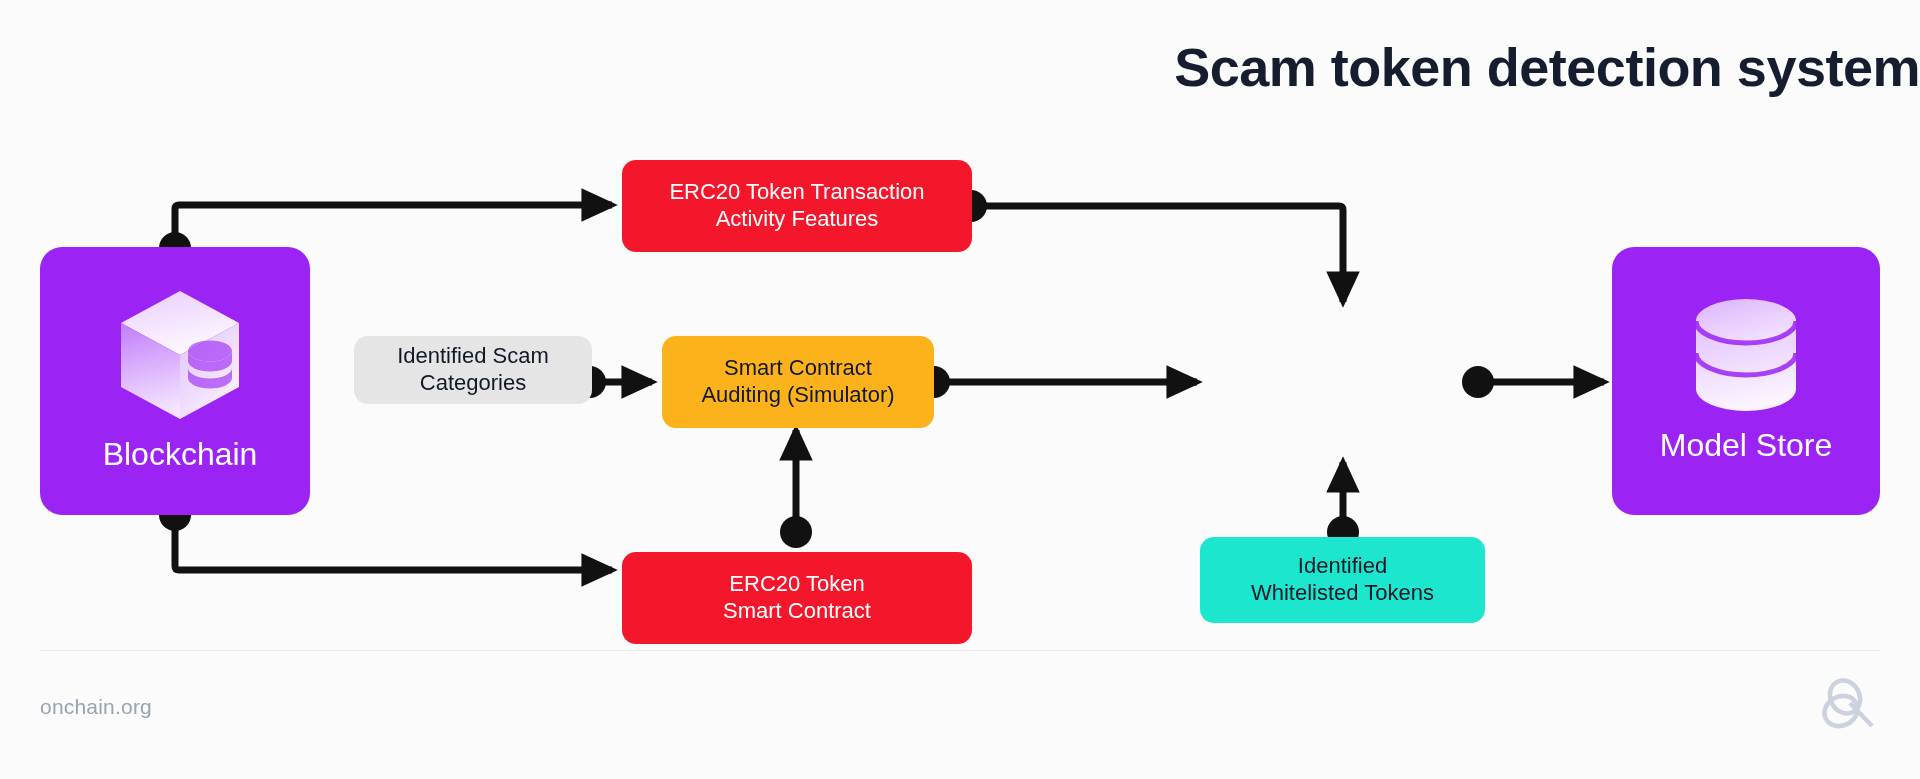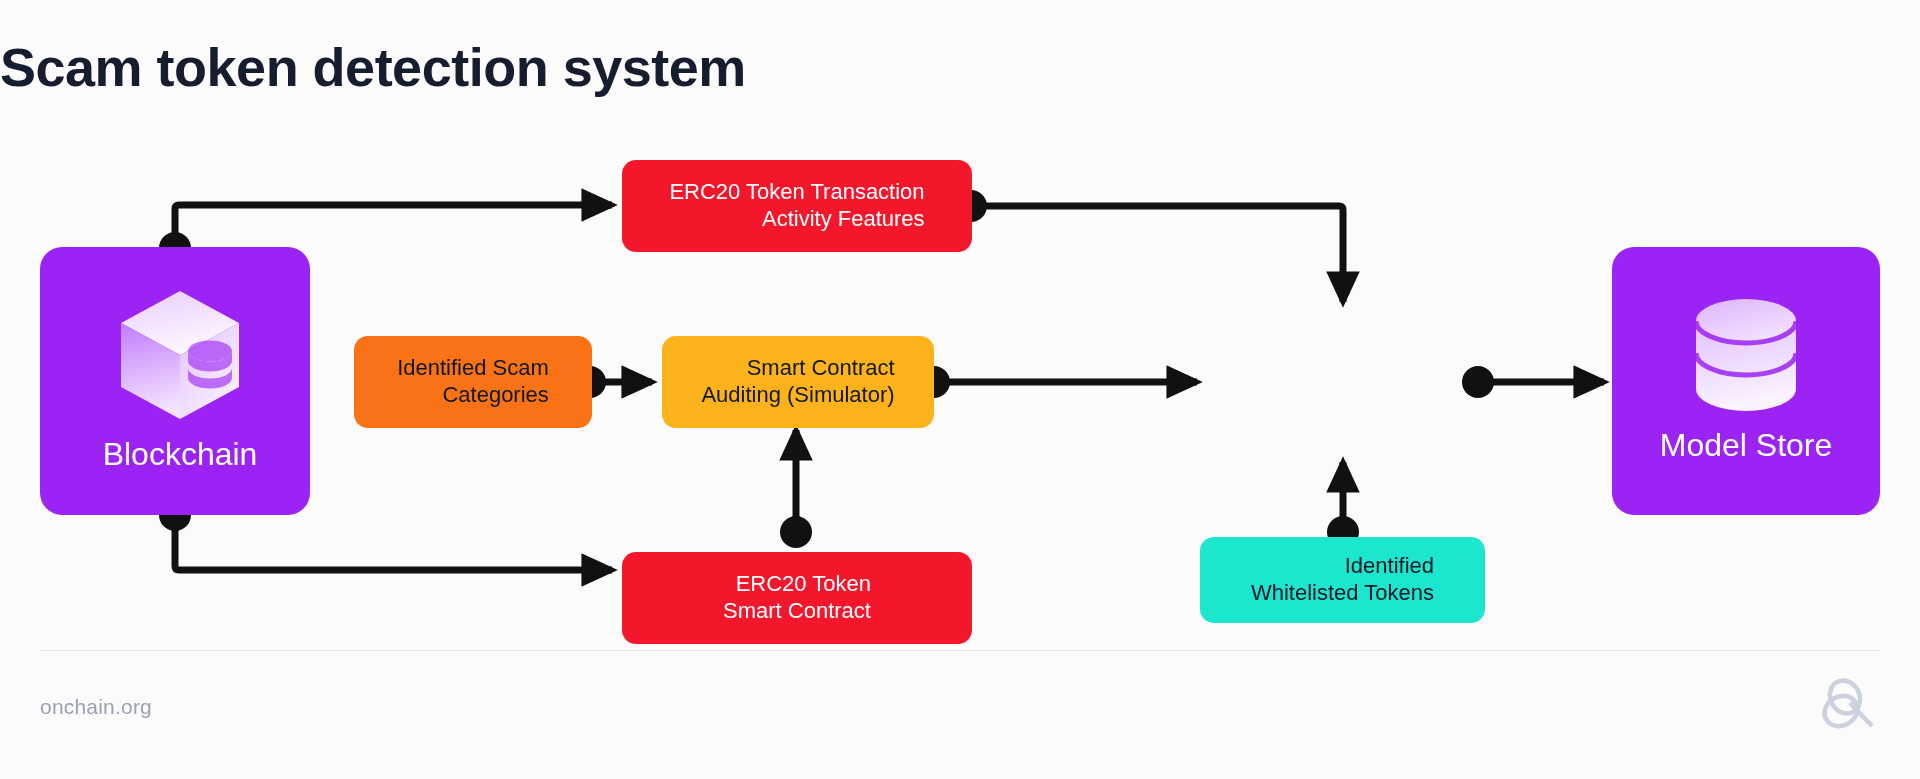--- a/index.html
+++ b/index.html
@@ -18,21 +18,21 @@
     background: #fbfbfc;
     overflow: hidden;
   }
 
   
   #title {
     position: absolute;
     left: 0;
     top: 36px;
     width: 1920px;
-    text-align: left;
+    text-align: right;
     font-size: 54px;
     font-weight: 700;
     letter-spacing: -0.5px;
     color: #161d2e;
     font-family: "Liberation Sans", sans-serif;
   }
 
   
   #diagram {
     position: absolute;
@@ -63,21 +63,20 @@
     border-radius: 22px;
   }
   .node.big .label {
     font-size: 32px;
     font-weight: 400;
   }
 
   .node.pill .label {
     font-size: 22px;
     font-weight: 500;
-    text-align: right;
   }
   .node.automl .label {
     font-size: 34px;
     font-weight: 400;
   }
 
   
   .icon-wrap {
     display: block;
     margin-bottom: 8px;
@@ -196,21 +195,21 @@
       </svg>
     </span>
     <span class="label">Blockchain</span>
   </div>
 
   <div class="node pill" style="left:622px; top:160px; width:350px; height:92px; background:#f4172c; color:#ffffff;">
     <span class="label">ERC20 Token Transaction
 Activity Features</span>
   </div>
 
-  <div class="node pill" style="left:354px; top:336px; width:238px; height:92px; background:#f97316; color:#111827;">
+  <div class="node pill" style="left:354px; top:336px; width:238px; height:68px; background:#e5e5e5; color:#111827;">
     <span class="label">Identified Scam
 Categories</span>
   </div>
 
   <div class="node pill" style="left:662px; top:336px; width:272px; height:92px; background:#fcb21a; color:#111827;">
     <span class="label">Smart Contract
 Auditing (Simulator)</span>
   </div>
 
   <div class="node pill" style="left:622px; top:532px; width:350px; height:92px; background:#f4172c; color:#ffffff;margin-top:20px;">

